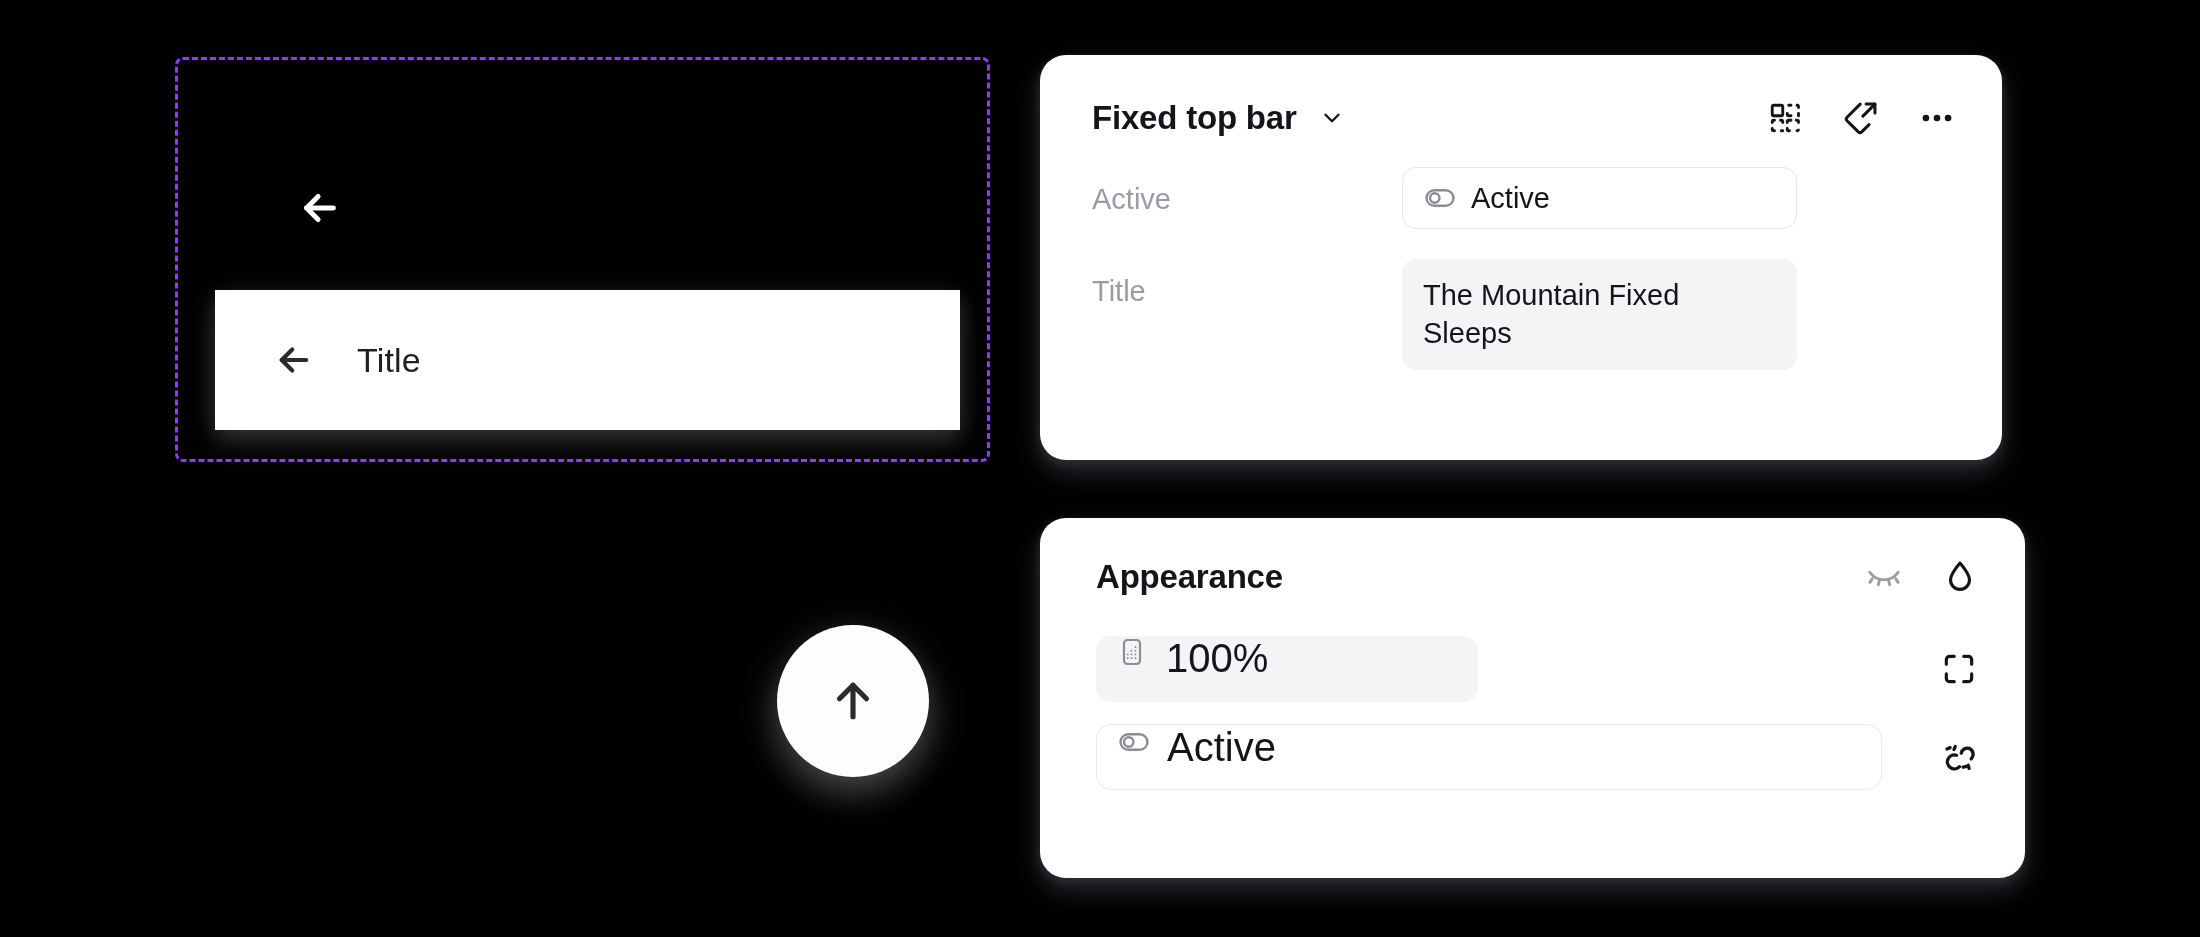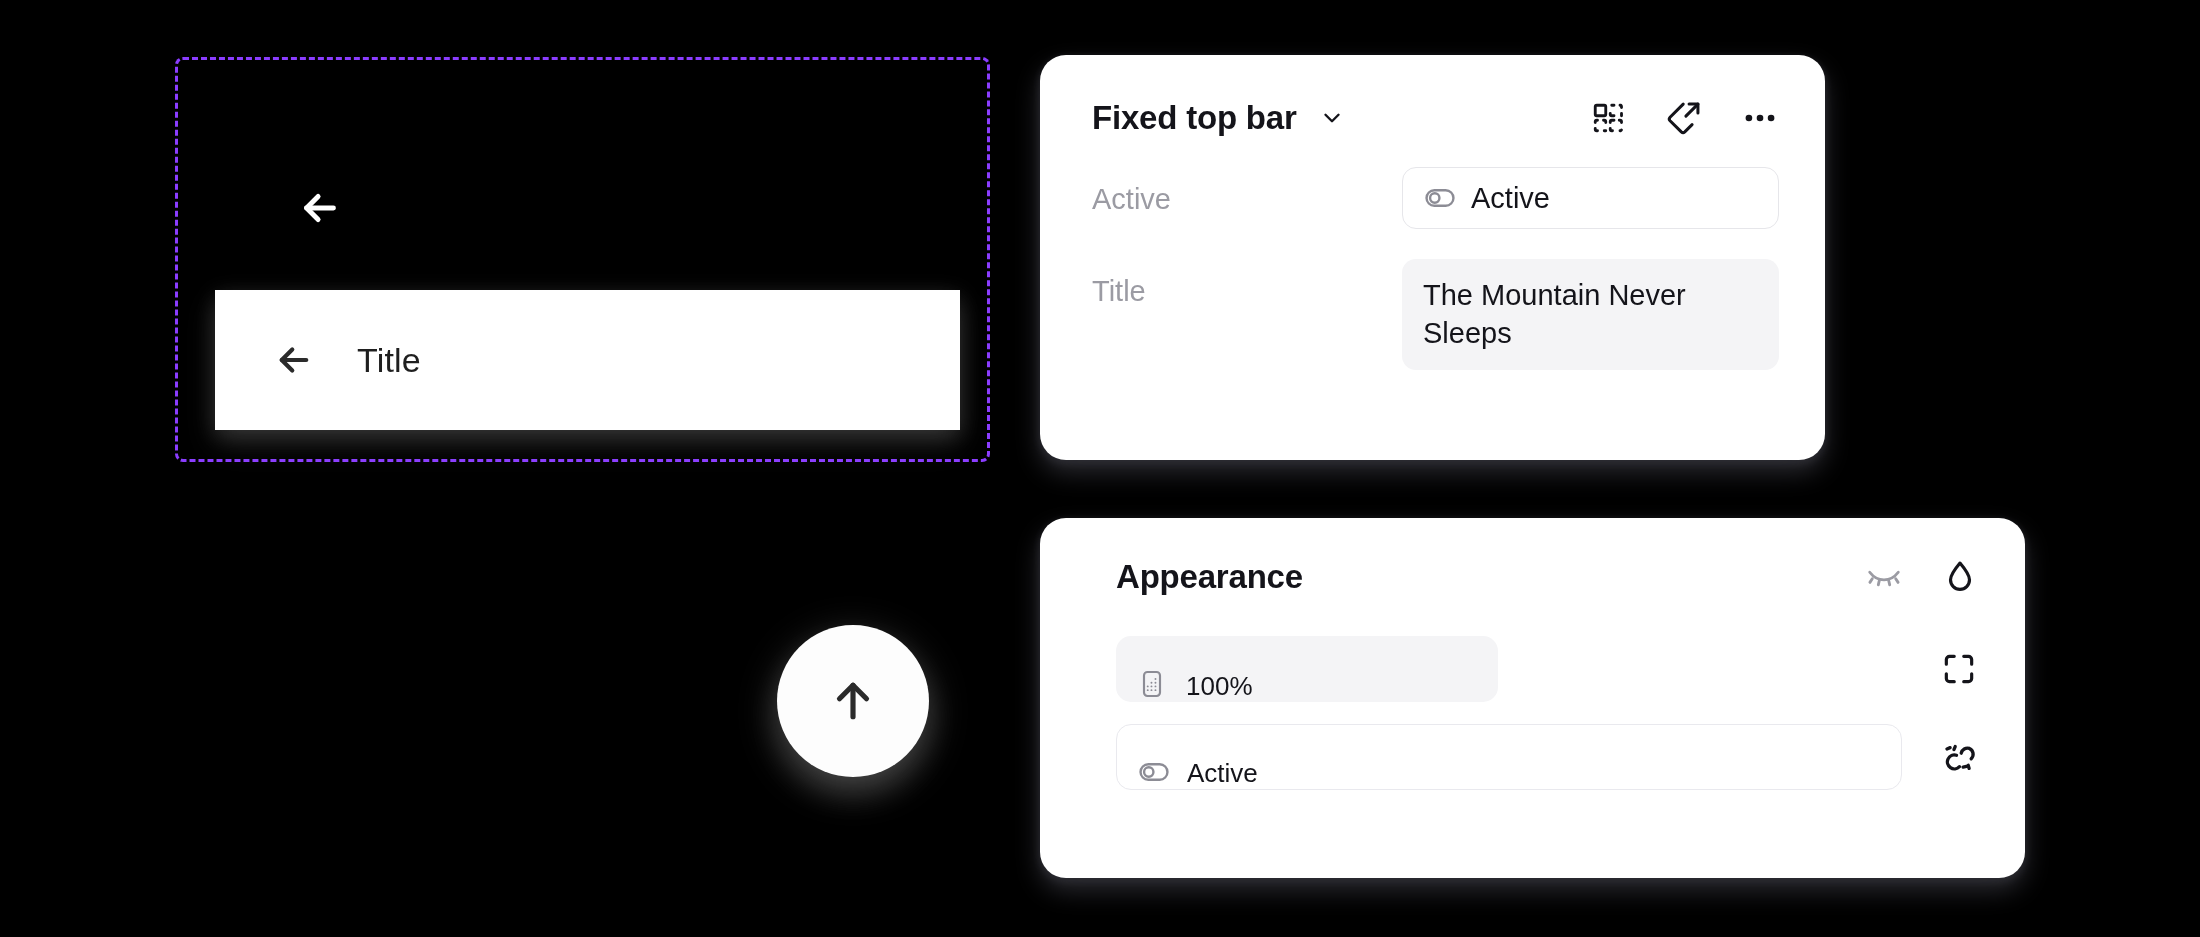--- a/index.html
+++ b/index.html
@@ -88,31 +88,31 @@
     position: absolute;
     background: #ffffff;
     border-radius: 26px;
     box-shadow: 0 12px 26px rgba(45,45,52,0.95),
                 0 3px 8px rgba(45,45,52,0.9);
   }
 
   #card-fixed-top-bar {
     left: 1040px;
     top: 55px;
-    width: 785px;
+    width: 962px;
     height: 405px;
     padding: 44px 46px 0 52px;
   }
 
   #card-appearance {
     left: 1040px;
     top: 518px;
     width: 985px;
     height: 360px;
-    padding: 40px 46px 0 76px;
+    padding: 40px 46px 0 56px;
   }
 
   .card-header {
     display: flex;
     align-items: center;
     justify-content: space-between;
   }
 
   .card-title-group { display: flex; align-items: center; gap: 22px; }
 
@@ -172,24 +172,24 @@
 
   
   .appearance-rows { margin-top: 40px; }
   .ap-row { display: flex; align-items: center; gap: 22px; }
   .ap-row + .ap-row { margin-top: 22px; }
 
   .ap-field {
     height: 66px;
     border-radius: 15px;
     display: flex;
-    align-items: flex-end;
+    align-items: flex-start;
     padding: 0 20px;
     gap: 16px;
-    font-size: 26px;
+    font-size: 40px;
     color: #14141a;
   }
   .ap-field.filled { background: #f4f4f6; }
   .ap-field.bordered { background: #ffffff; border: 1.5px solid #e9e9ee; }
 
   .ap-w-half { width: 382px; }
   .ap-w-full { width: 786px; }
 
   .ap-trail {
     width: 40px; height: 40px; color: #14141a;
@@ -283,21 +283,21 @@
           <circle cx="8.3" cy="12" r="3.3"></circle>
         </svg>
       </span>
       <span>Active</span>
     </div>
   </div>
 
   <div class="prop-row">
     <span class="prop-label">Title</span>
     <div class="field filled field-multiline">
-      <span>The Mountain Never Sleeps</span>
+      <span>The Mountain Fixed Sleeps</span>
     </div>
   </div>
 </section>
 
 <section class="card" id="card-appearance">
 
   <div class="card-header">
     <span class="card-title">Appearance</span>
 
     <div class="header-icons">

